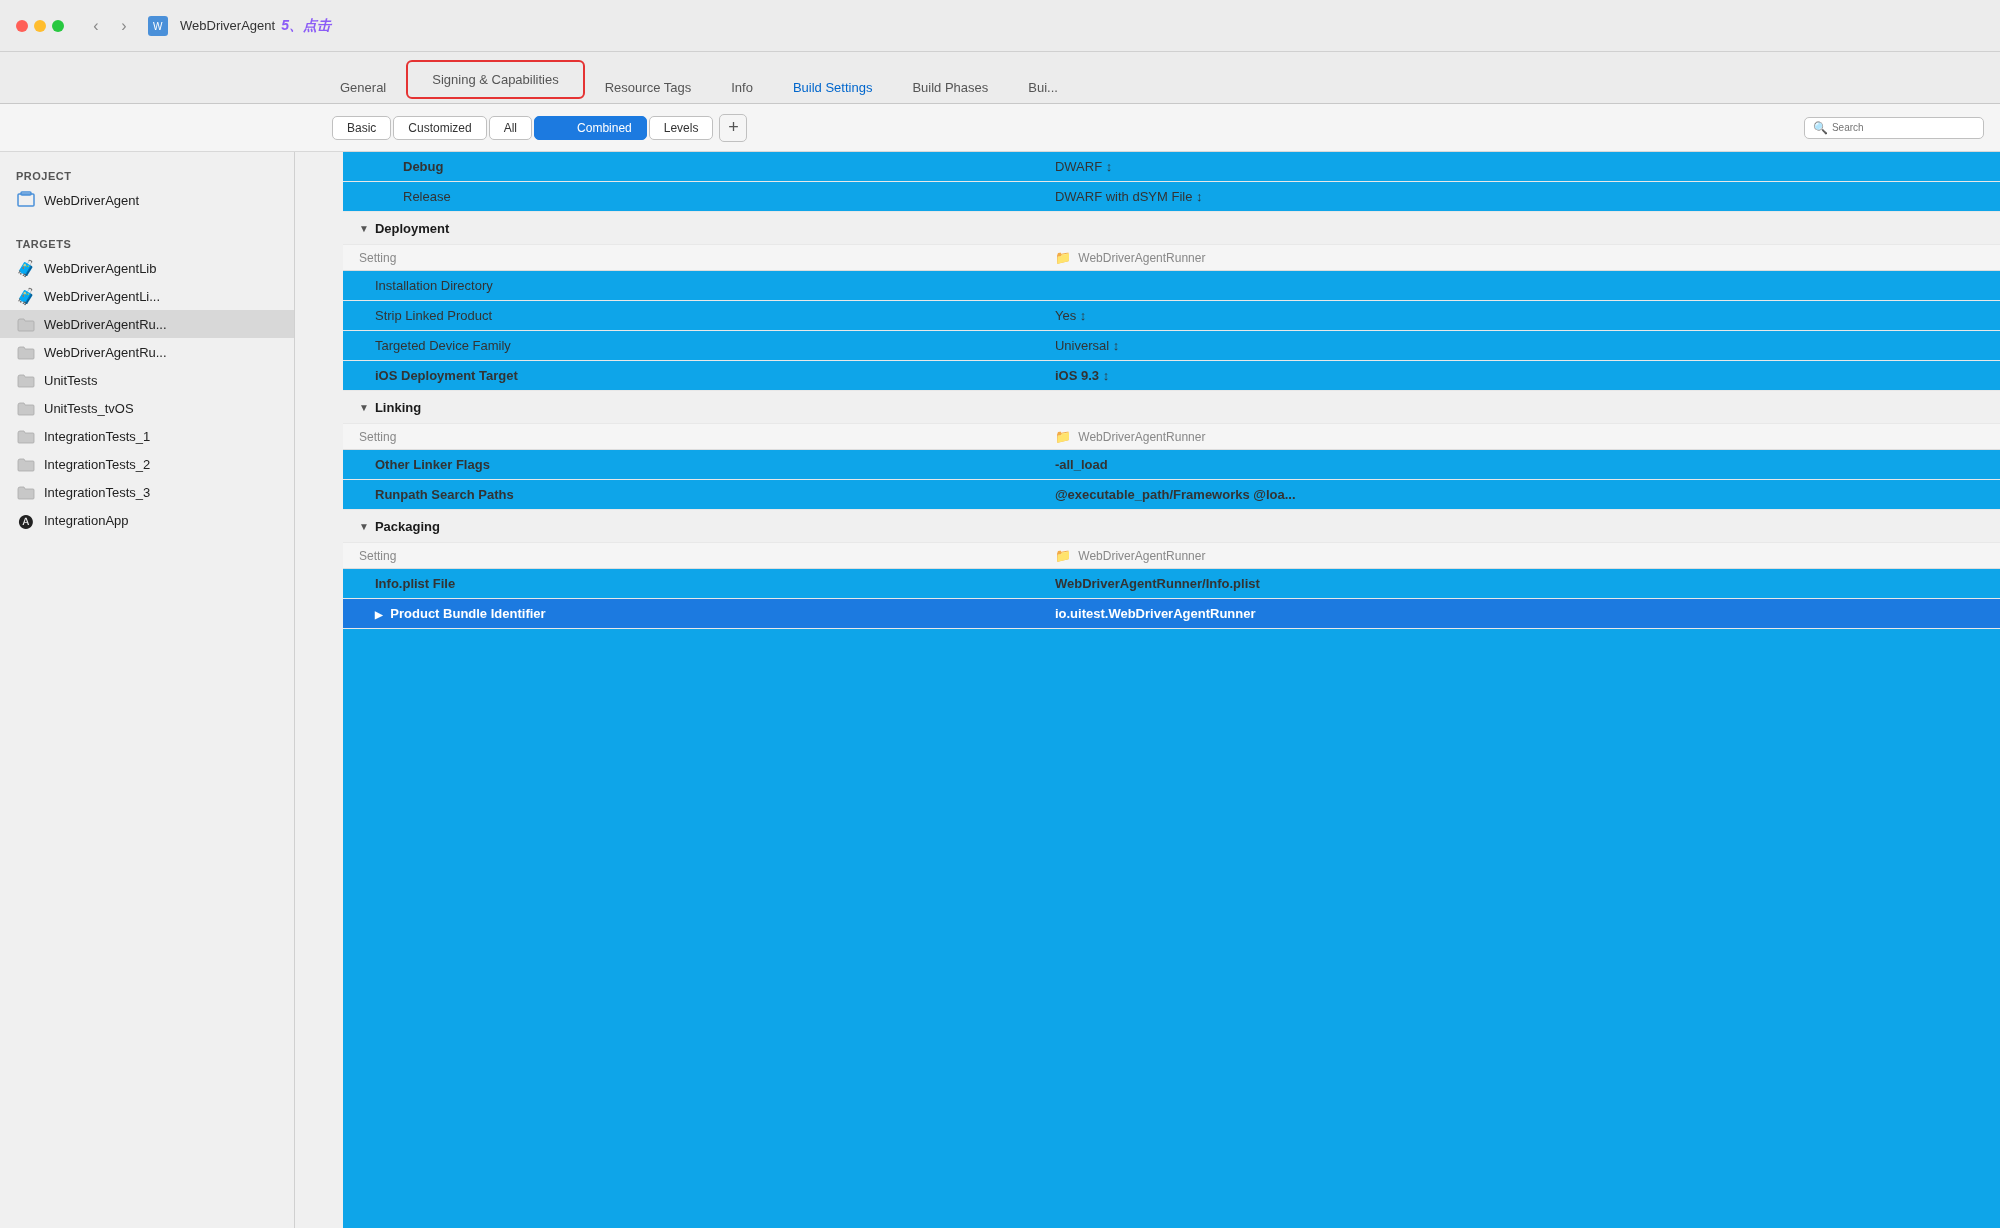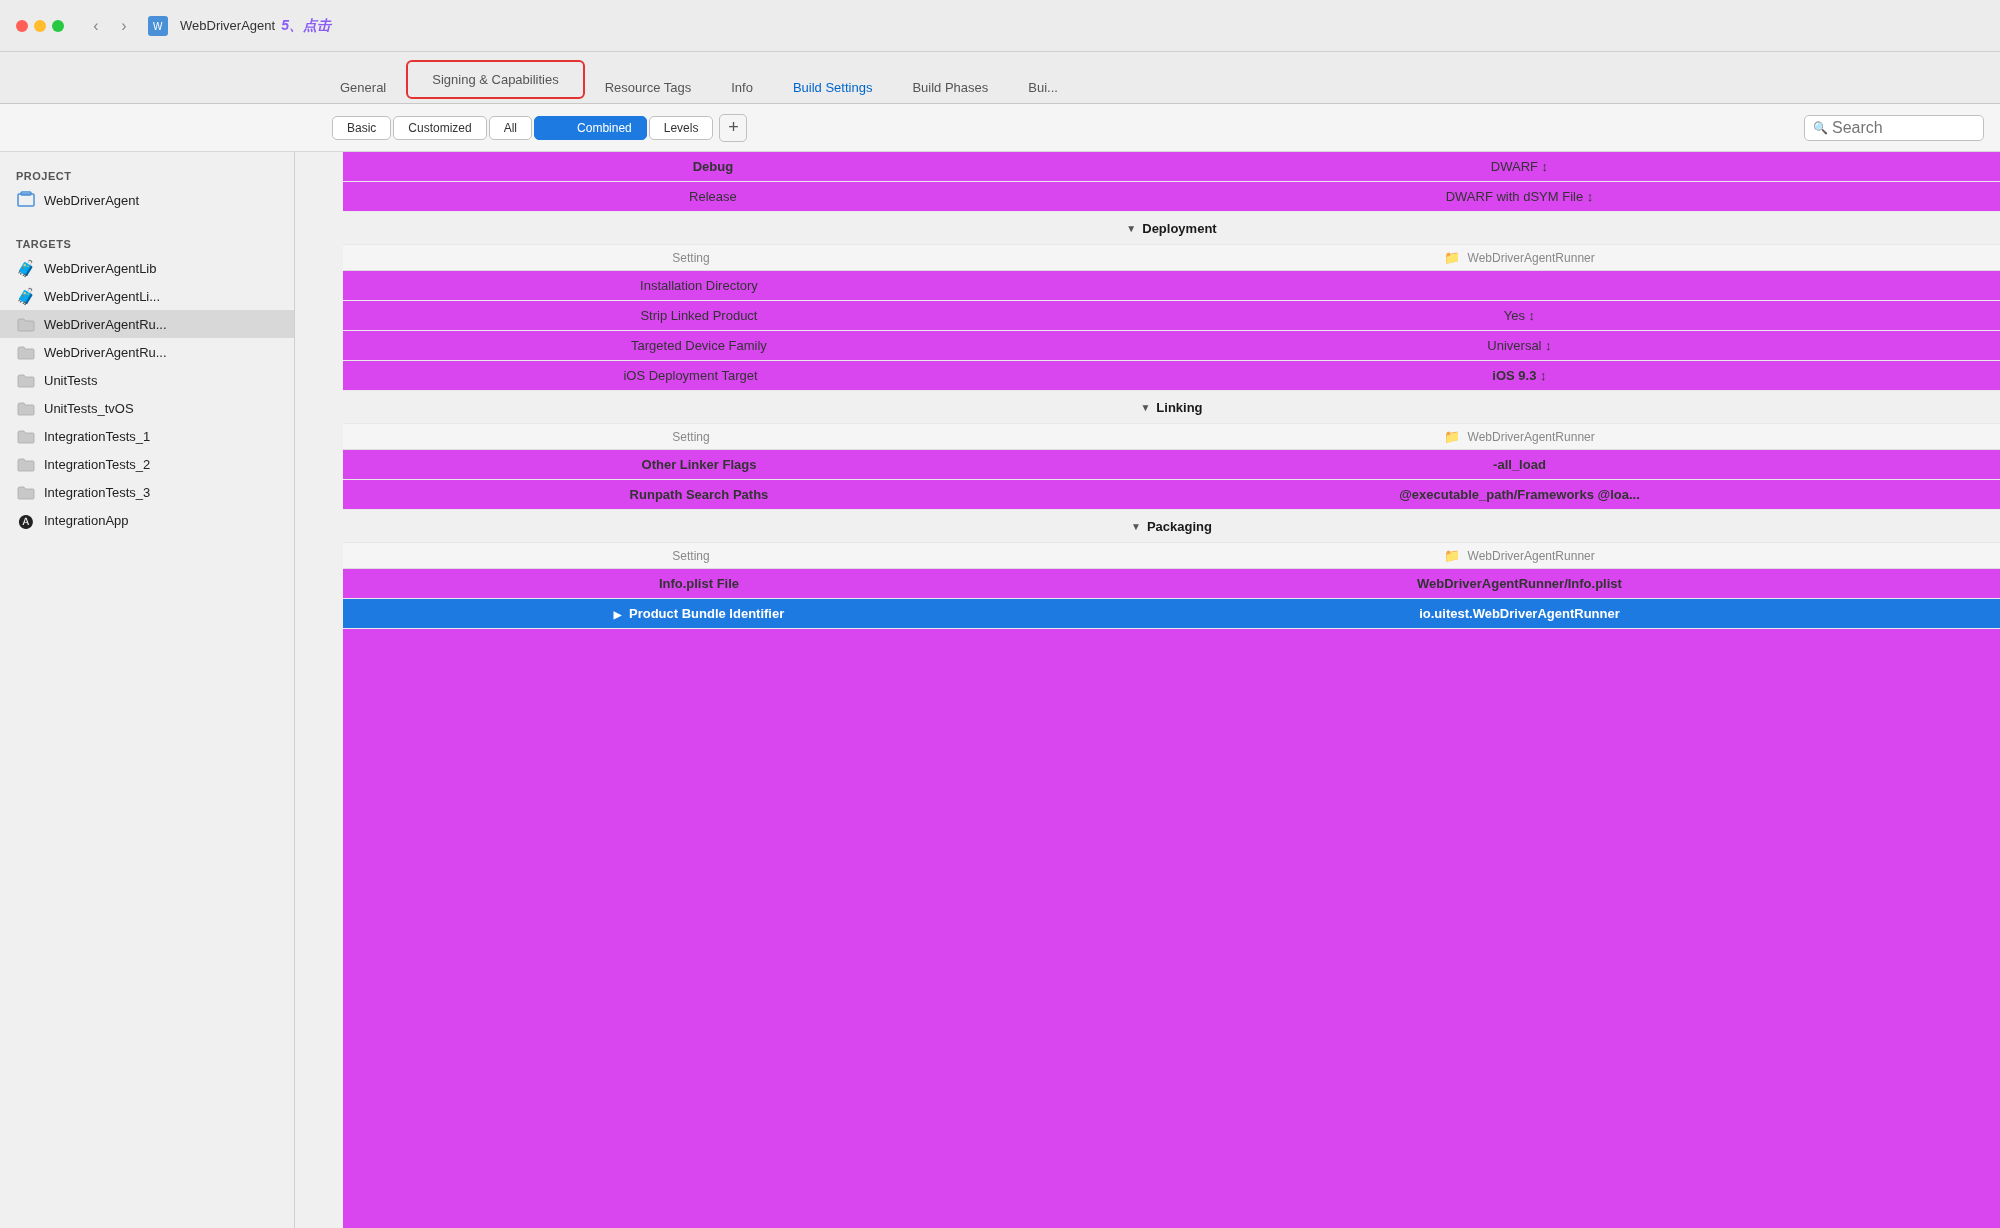--- a/index.html
+++ b/index.html
@@ -147,21 +147,21 @@
       background: white;
       padding: 3px 8px;
       gap: 4px;
       min-width: 180px;
     }
 
     .search-icon-text { color: #999; font-size: 12px; }
 
     .search-input {
       border: none; outline: none;
-      font-size: 16px; color: #a16207;
+      font-size: 10px; color: #a16207;
       background: transparent;
       width: 120px;
     }
 
     .add-btn {
       width: 28px; height: 28px;
       background: none; border: 1px solid #c0c0c0;
       border-radius: 5px;
       font-size: 18px; color: #555;
       cursor: pointer;
@@ -210,22 +210,21 @@
     .sidebar-icon {
       width: 20px; height: 18px;
       display: flex; align-items: center; justify-content: center;
       font-size: 16px;
     }
 
     
     .content-area {
       flex: 1;
       overflow-y: auto;
-      background: #d946ef;
-      text-align: center;
+      background: #0ea5e9;
     }
 
     .settings-table {
       width: 100%;
       border-collapse: collapse;
     }
 
     .settings-table tr {
       border-bottom: 1px solid #e8e8e8;
     }
@@ -450,21 +449,21 @@
           </tr>
           <tr>
             <td class="td-setting" style="padding-left:32px;">Strip Linked Product</td>
             <td class="td-value">Yes ↕</td>
           </tr>
           <tr>
             <td class="td-setting" style="padding-left:32px;">Targeted Device Family</td>
             <td class="td-value">Universal ↕</td>
           </tr>
           <tr>
-            <td class="td-setting" style="padding-left:15px; font-weight:400;">iOS Deployment Target</td>
+            <td class="td-setting" style="padding-left:32px; font-weight:700;">iOS Deployment Target</td>
             <td class="td-value" style="font-weight:700;">iOS 9.3 ↕</td>
           </tr>
 
           <tr class="section-header-row">
             <td colspan="2">
               <span class="section-toggle">
                 <span class="triangle">▼</span>
                 <span>Linking</span>
               </span>
             </td>

